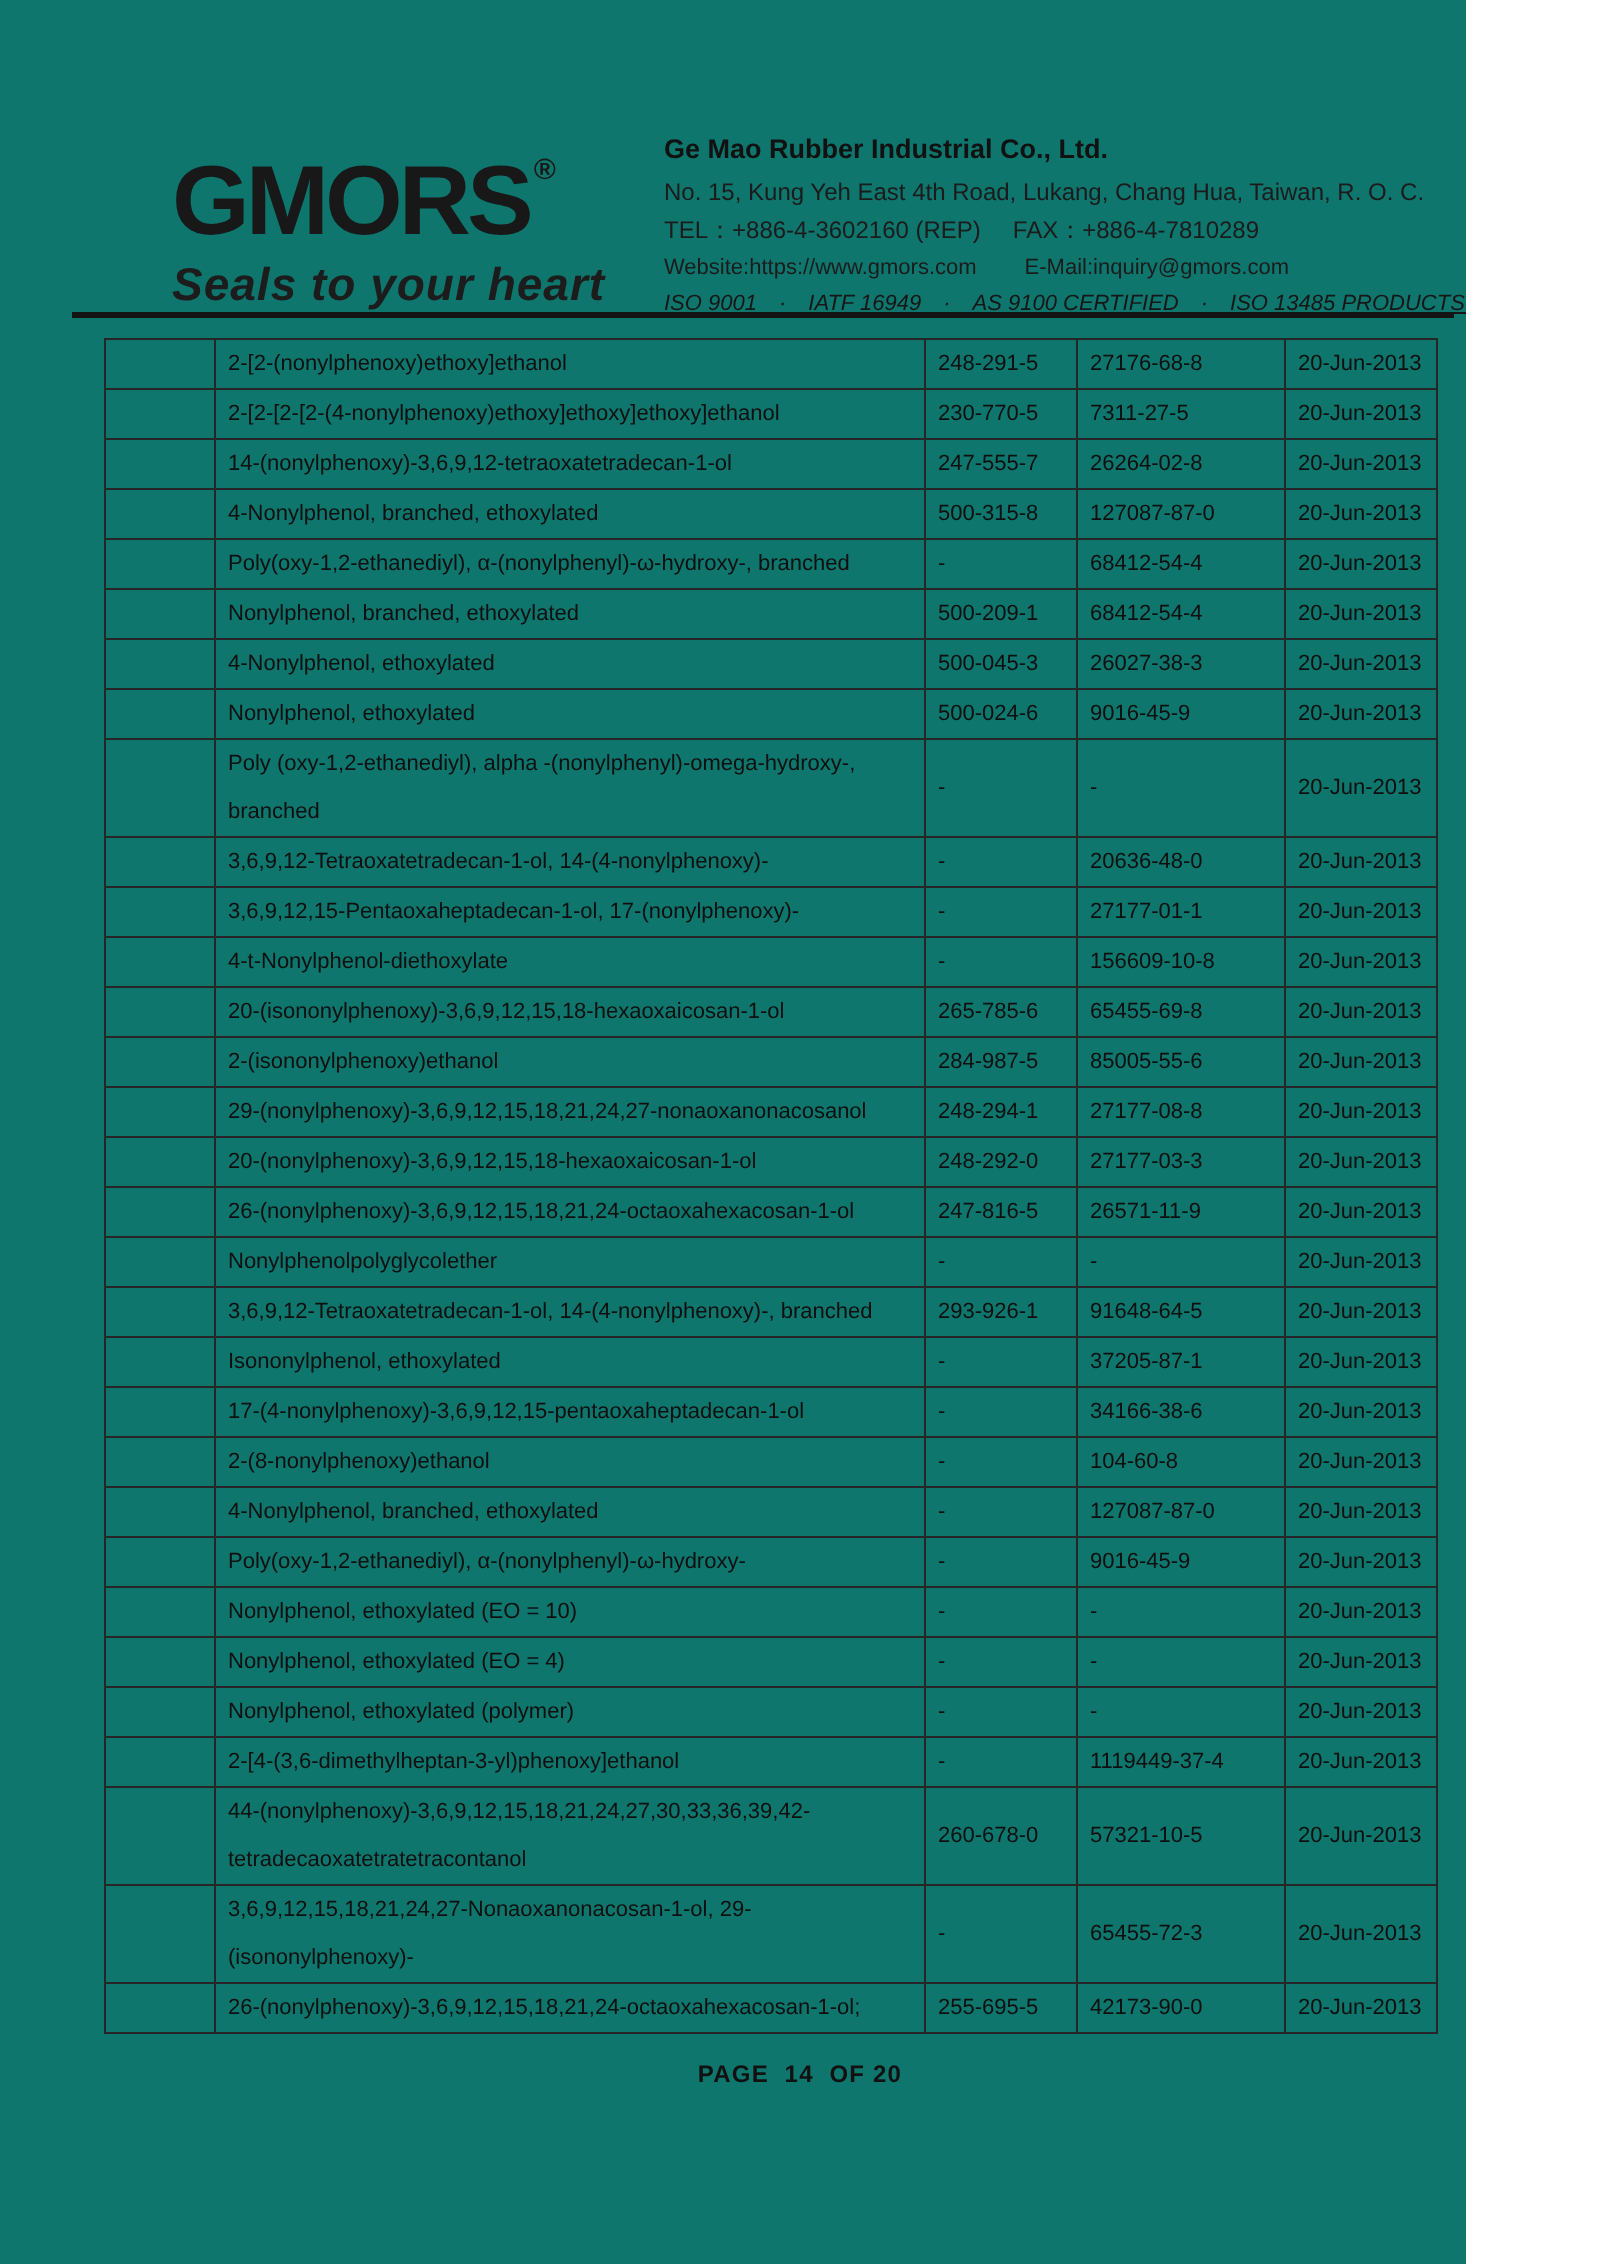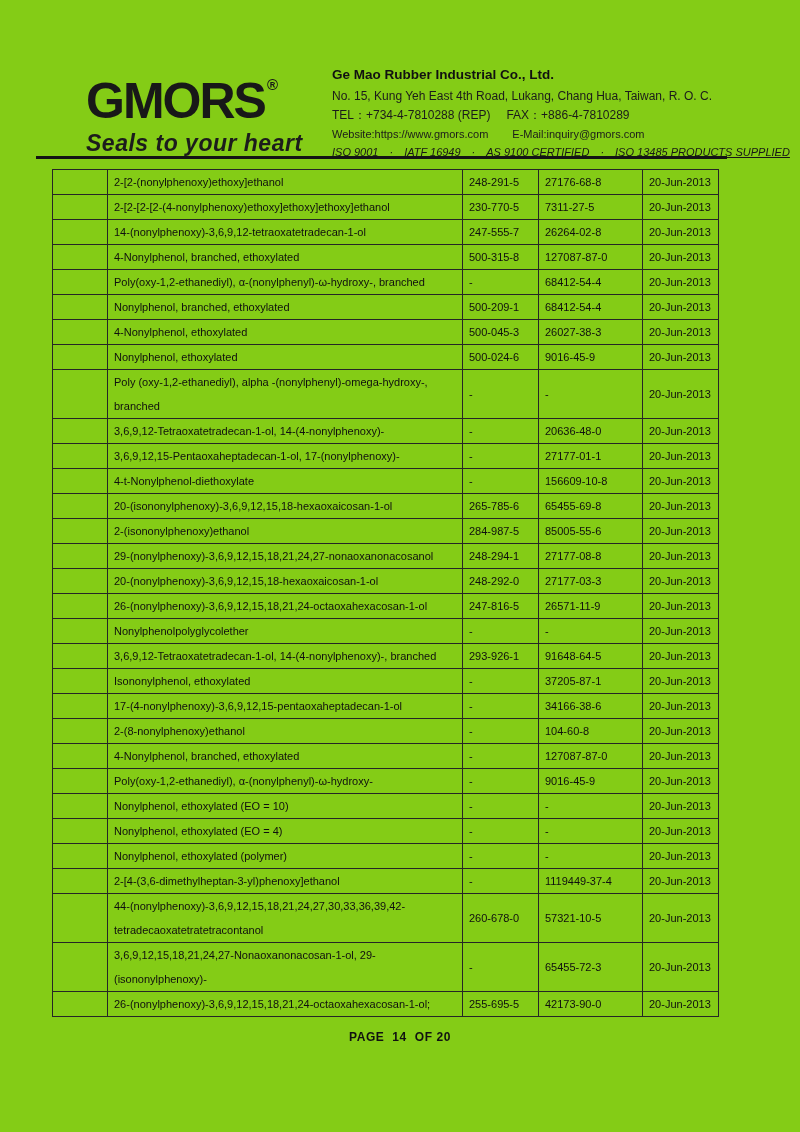--- a/index.html
+++ b/index.html
@@ -1,19 +1,19 @@
 <!DOCTYPE html>
 <html><head>
 <meta charset="utf-8">
 <style>
   html,body{margin:0;padding:0;background:#ffffff;}
   .page{
     position:relative;
-    width:800px;height:1132px;
-    background:#84cc16;
+    width:733px;height:1132px;
+    background:#0f766e;
     font-family:"Liberation Sans",sans-serif;
     color:#1b1b1b;
     overflow:hidden;
   }
   
   .logo-block{position:absolute;left:86px;top:60px;width:255px;}
   .logo-text{
     font-weight:bold;font-size:50px;line-height:52px;
     letter-spacing:-2px;color:#181818;
     transform:scaleY(0.98);transform-origin:left top;
@@ -66,21 +66,21 @@
 
   <div class="logo-block">
     <div class="logo-text"><span>GMORS</span><span class="reg-mark">®</span></div>
     <div class="tagline">Seals to your heart</div>
   </div>
 
   <div class="info-block">
     <div class="company-name">Ge Mao Rubber Industrial Co., Ltd.</div>
     <div class="addr-line">No. 15, Kung Yeh East 4th Road, Lukang, Chang Hua, Taiwan, R. O. C.</div>
     <div class="tel-line">
-      <span class="tel-part">TEL：+734-4-7810288 (REP)</span><span class="fax-part">FAX：+886-4-7810289</span>
+      <span class="tel-part">TEL：+886-4-3602160 (REP)</span><span class="fax-part">FAX：+886-4-7810289</span>
     </div>
     <div class="web-line">
       <span class="web-part">Website:https://www.gmors.com</span><span class="mail-part">E-Mail:inquiry@gmors.com</span>
     </div>
     <div class="iso-line">ISO 9001　·　IATF 16949　·　AS 9100 CERTIFIED　·　ISO 13485 PRODUCTS SUPPLIED</div>
   </div>
 
   <div class="header-rule"></div>
 
   <table class="substance-table">

